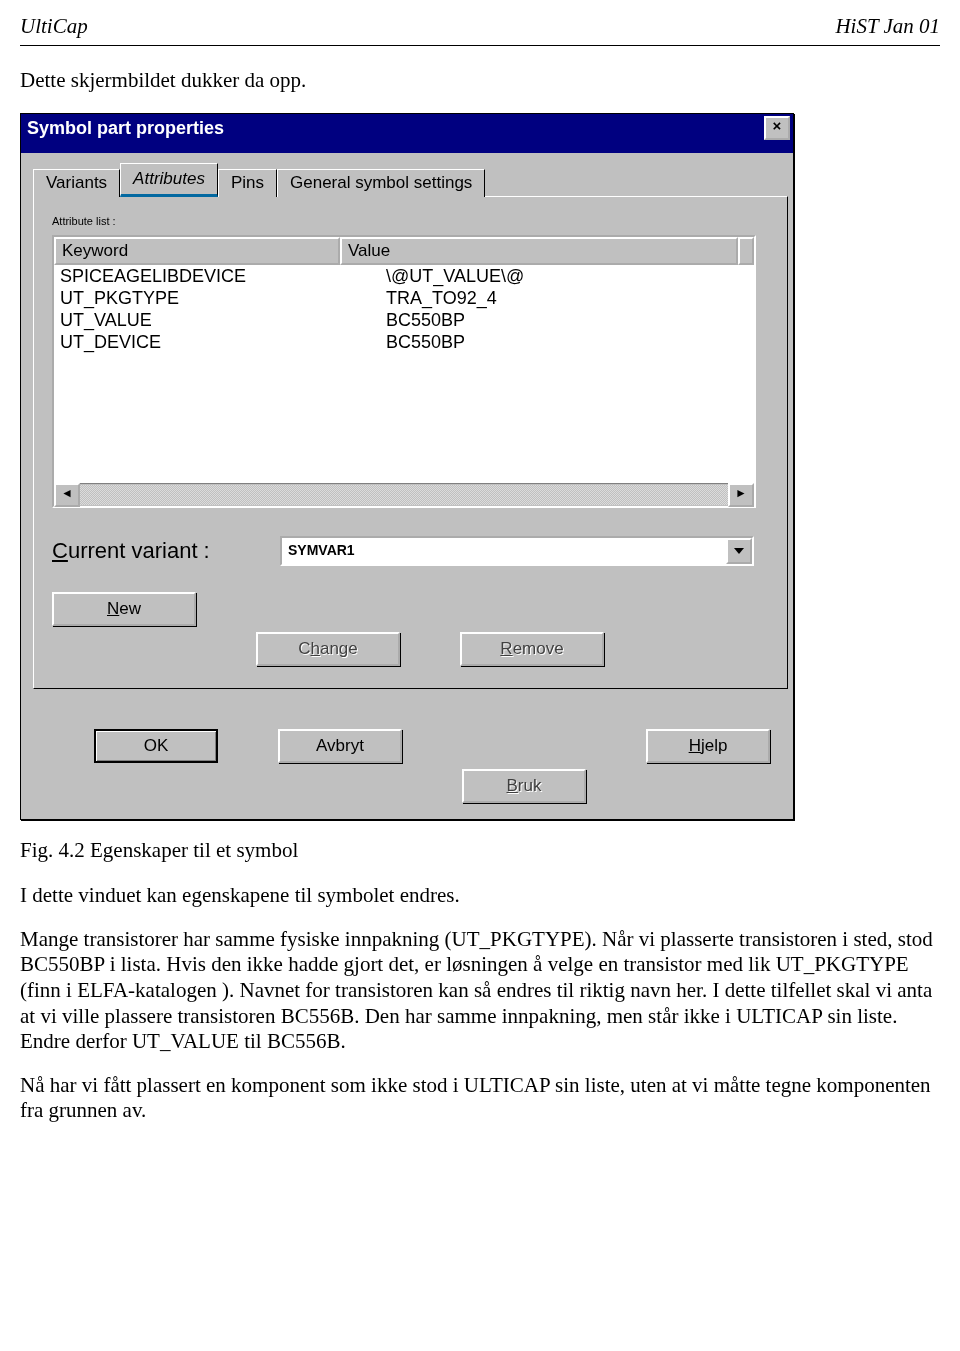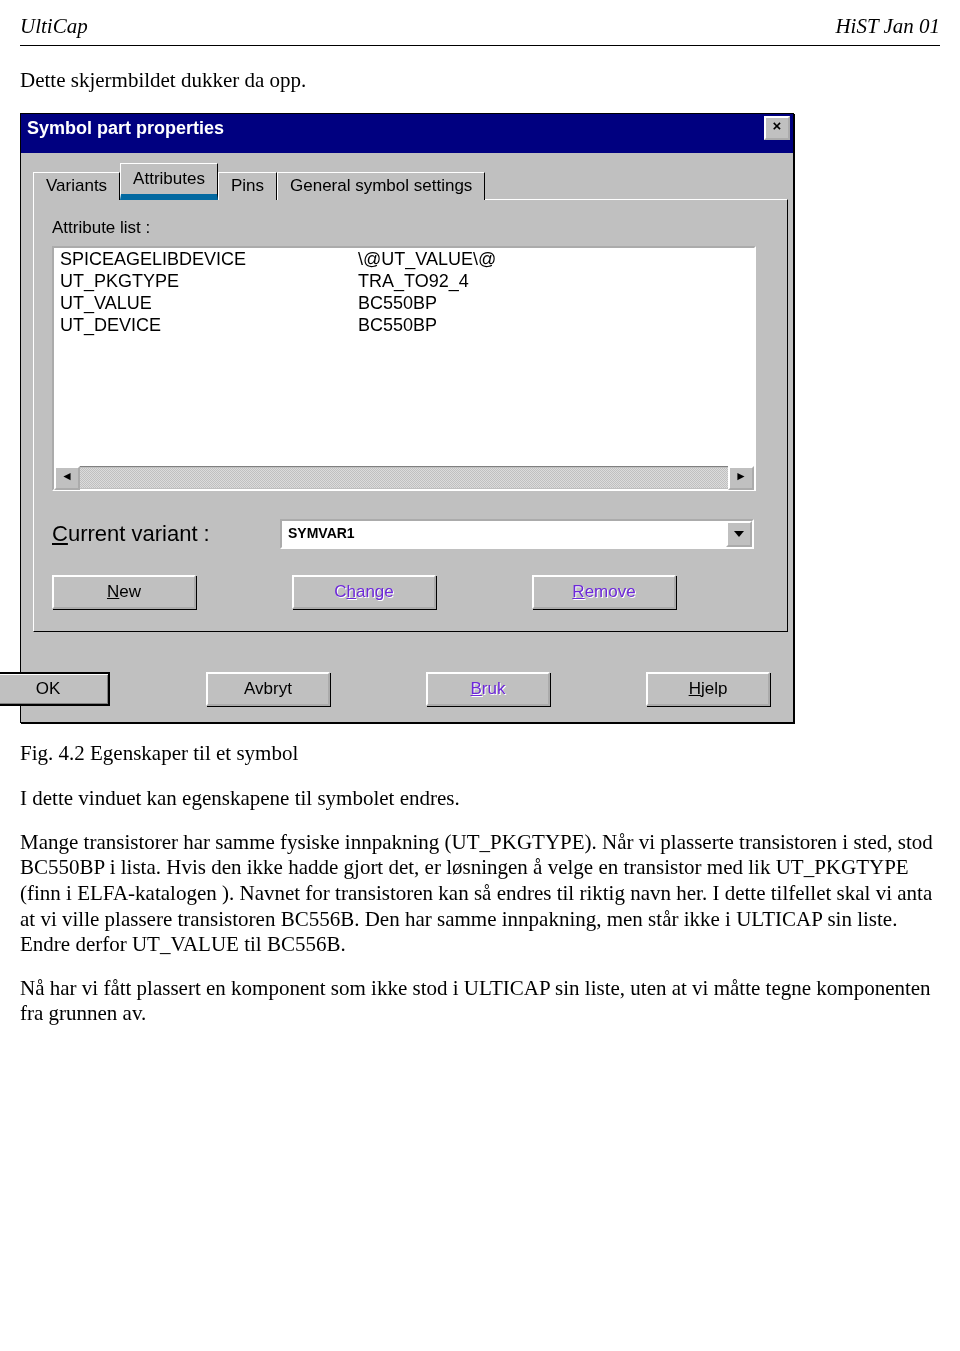--- a/index.html
+++ b/index.html
@@ -79,32 +79,33 @@
     border-left-color: #fff;
     margin-right: 0;
     font-size: 17px;
     cursor: pointer;
     position: relative;
   }
   .tab.active {
     padding-top: 5px;
     padding-bottom: 5px;
     z-index: 3;
-    border-bottom: 6px solid #0369a1;
+    border-bottom: 3px solid #0369a1;
+    font-style: italic;
   }
   .tabpanel {
     border: 1px solid #000;
     border-top-color: #fff;
     border-left-color: #fff;
     padding: 18px 18px 22px 18px;
     background: #c0c0c0;
     position: relative;
     z-index: 1;
   }
-  .lbl { display: block; margin-bottom: 8px; font-size: 17px; }
+  .lbl { display: block; margin-bottom: 8px; font-size: 11px; }
   .ul-acc { text-decoration: underline; }
 
   
   .list-wrap {
     border: 2px inset #fff;
     background: #fff;
     width: 700px;
   }
   .list-hdr {
     display: flex;
@@ -117,21 +118,21 @@
     box-sizing: border-box;
   }
   .hcell.k { width: 286px; }
   .hcell.v { width: 398px; }
   .hcell.x { flex: 1; }
   .list-body {
     height: 218px;
     background: #fff;
     font-size: 18px;
   }
-  .row { display: flex; }
+  .row { display: flex; gap: 28px; }
   .cell { padding: 0 6px; line-height: 22px; white-space: nowrap; overflow: hidden; }
   .cell.k { width: 286px; }
   .cell.v { flex: 1; }
   .hscroll {
     display: flex;
     align-items: center;
     height: 22px;
     background: #c0c0c0;
     border-top: 1px solid #808080;
   }
@@ -159,33 +160,33 @@
   .combo-text { flex: 1; padding: 1px 6px; font-size: 14px; line-height: 22px; font-weight: bold; }
   .combo-btn {
     width: 22px;
     background: #c0c0c0;
     border: 2px outset #fff;
     display: flex; align-items: center; justify-content: center;
     cursor: pointer;
   }
   .tri-down { width: 0; height: 0; border-left: 5px solid transparent; border-right: 5px solid transparent; border-top: 6px solid #000; }
 
-  .btn-row { display: flex; gap: 96px; margin-top: 26px; }
+  .btn-row { display: flex; gap: 60px; margin-top: 26px; }
   .btn-row.bottom { justify-content: flex-end; padding: 14px 18px 0 0; }
   .winbtn {
     min-width: 140px;
     height: 30px;
     background: #c0c0c0;
     border: 2px outset #fff;
     font-size: 17px;
     display: flex; align-items: center; justify-content: center;
     cursor: pointer;
     box-shadow: 1px 1px 0 #000;
   }
-  .winbtn.disabled { color: #6d28d9; text-shadow: 1px 1px 0 #fff; cursor: default; }
+  .winbtn.disabled { color: #404040; text-shadow: 1px 1px 0 #fff; cursor: default; margin-top: 40px; }
   .btn-row.bottom .winbtn { min-width: 120px; }
 </style>
 </head>
 <body>
 
 <div class="page">
   <div class="doc-hdr">
     <span>UltiCap</span>
     <span>HiST Jan 01</span>
   </div>
@@ -204,20 +205,25 @@
       <div class="tabstrip">
         <div class="tab">Variants</div>
         <div class="tab active">Attributes</div>
         <div class="tab">Pins</div>
         <div class="tab">General symbol settings</div>
       </div>
       <div class="tabpanel">
         <span class="lbl">Attribute list :</span>
 
         <div class="list-wrap">
+          <div class="list-hdr">
+            <div class="hcell k">Keyword</div>
+            <div class="hcell v">Value</div>
+            <div class="hcell x"></div>
+          </div>
           <div class="list-body">
             <div class="row">
               <div class="cell k">SPICEAGELIBDEVICE</div>
               <div class="cell v">\@UT_VALUE\@</div>
             </div>
             <div class="row">
               <div class="cell k">UT_PKGTYPE</div>
               <div class="cell v">TRA_TO92_4</div>
             </div>
             <div class="row">

